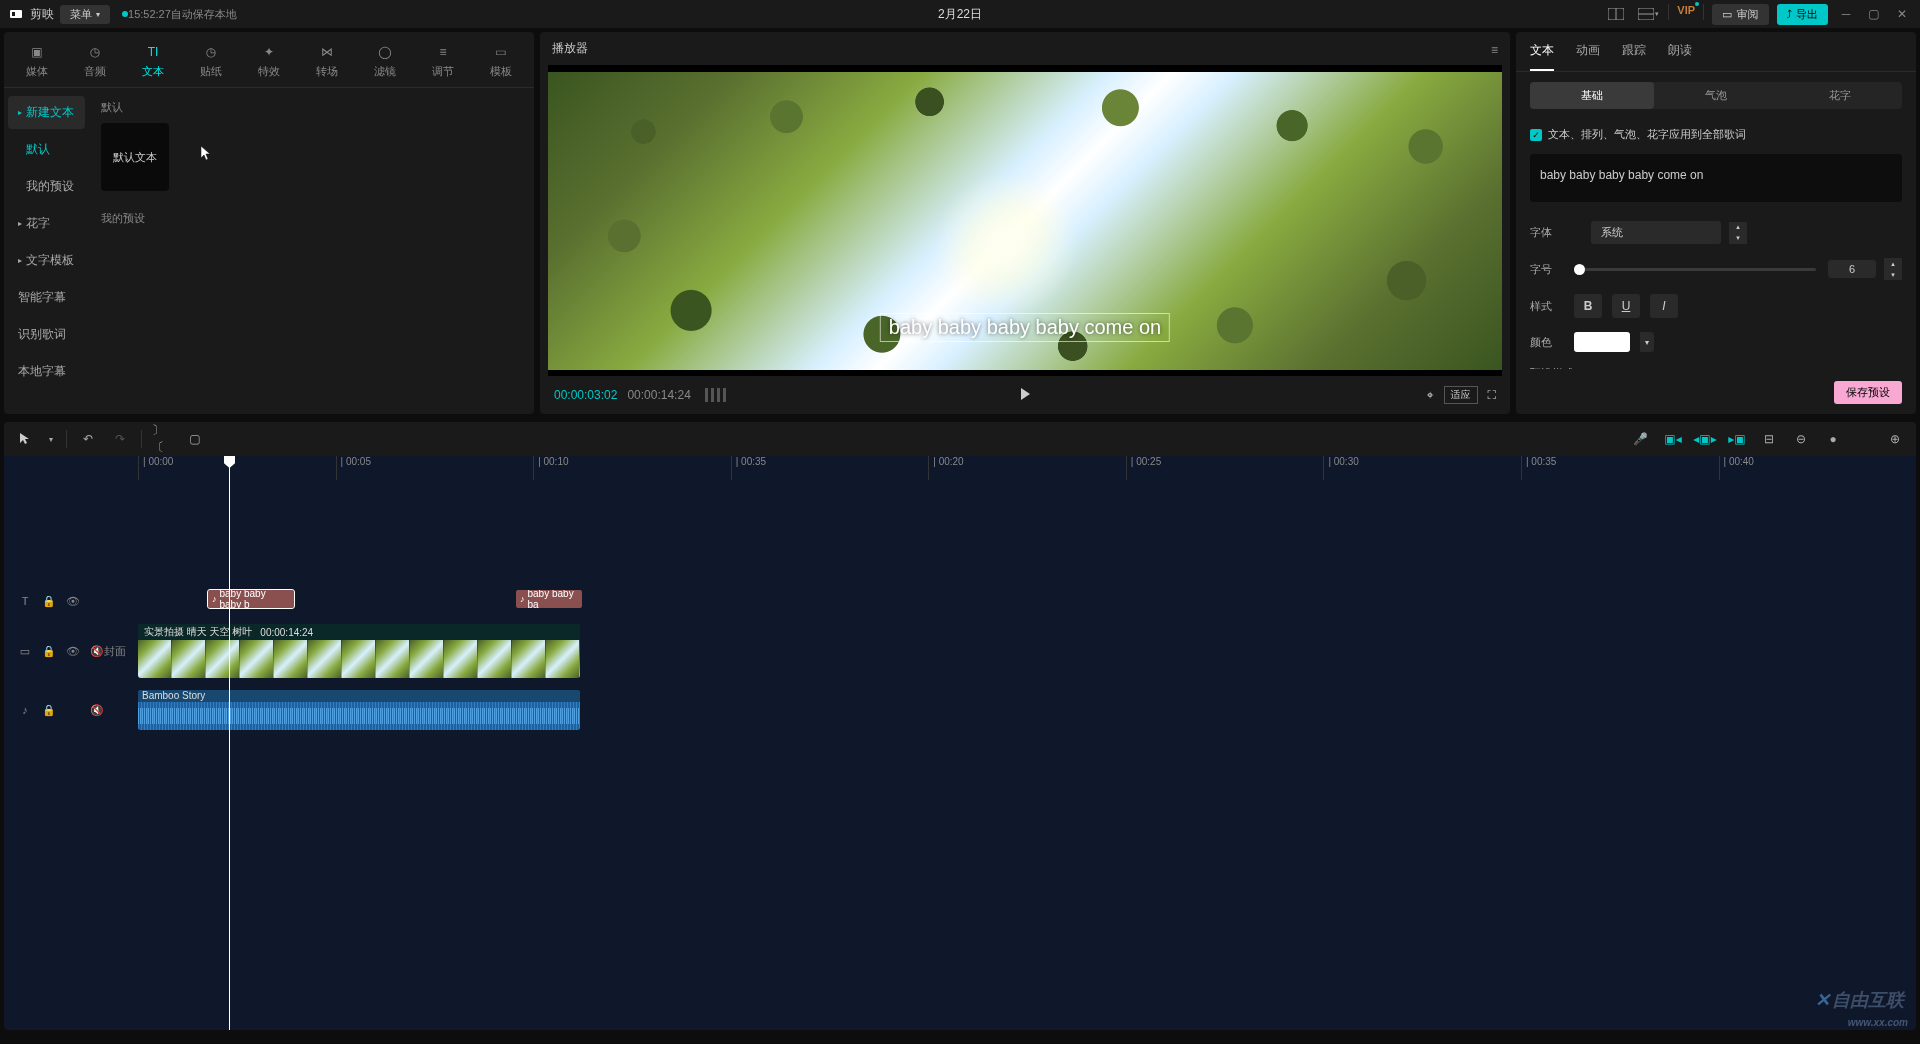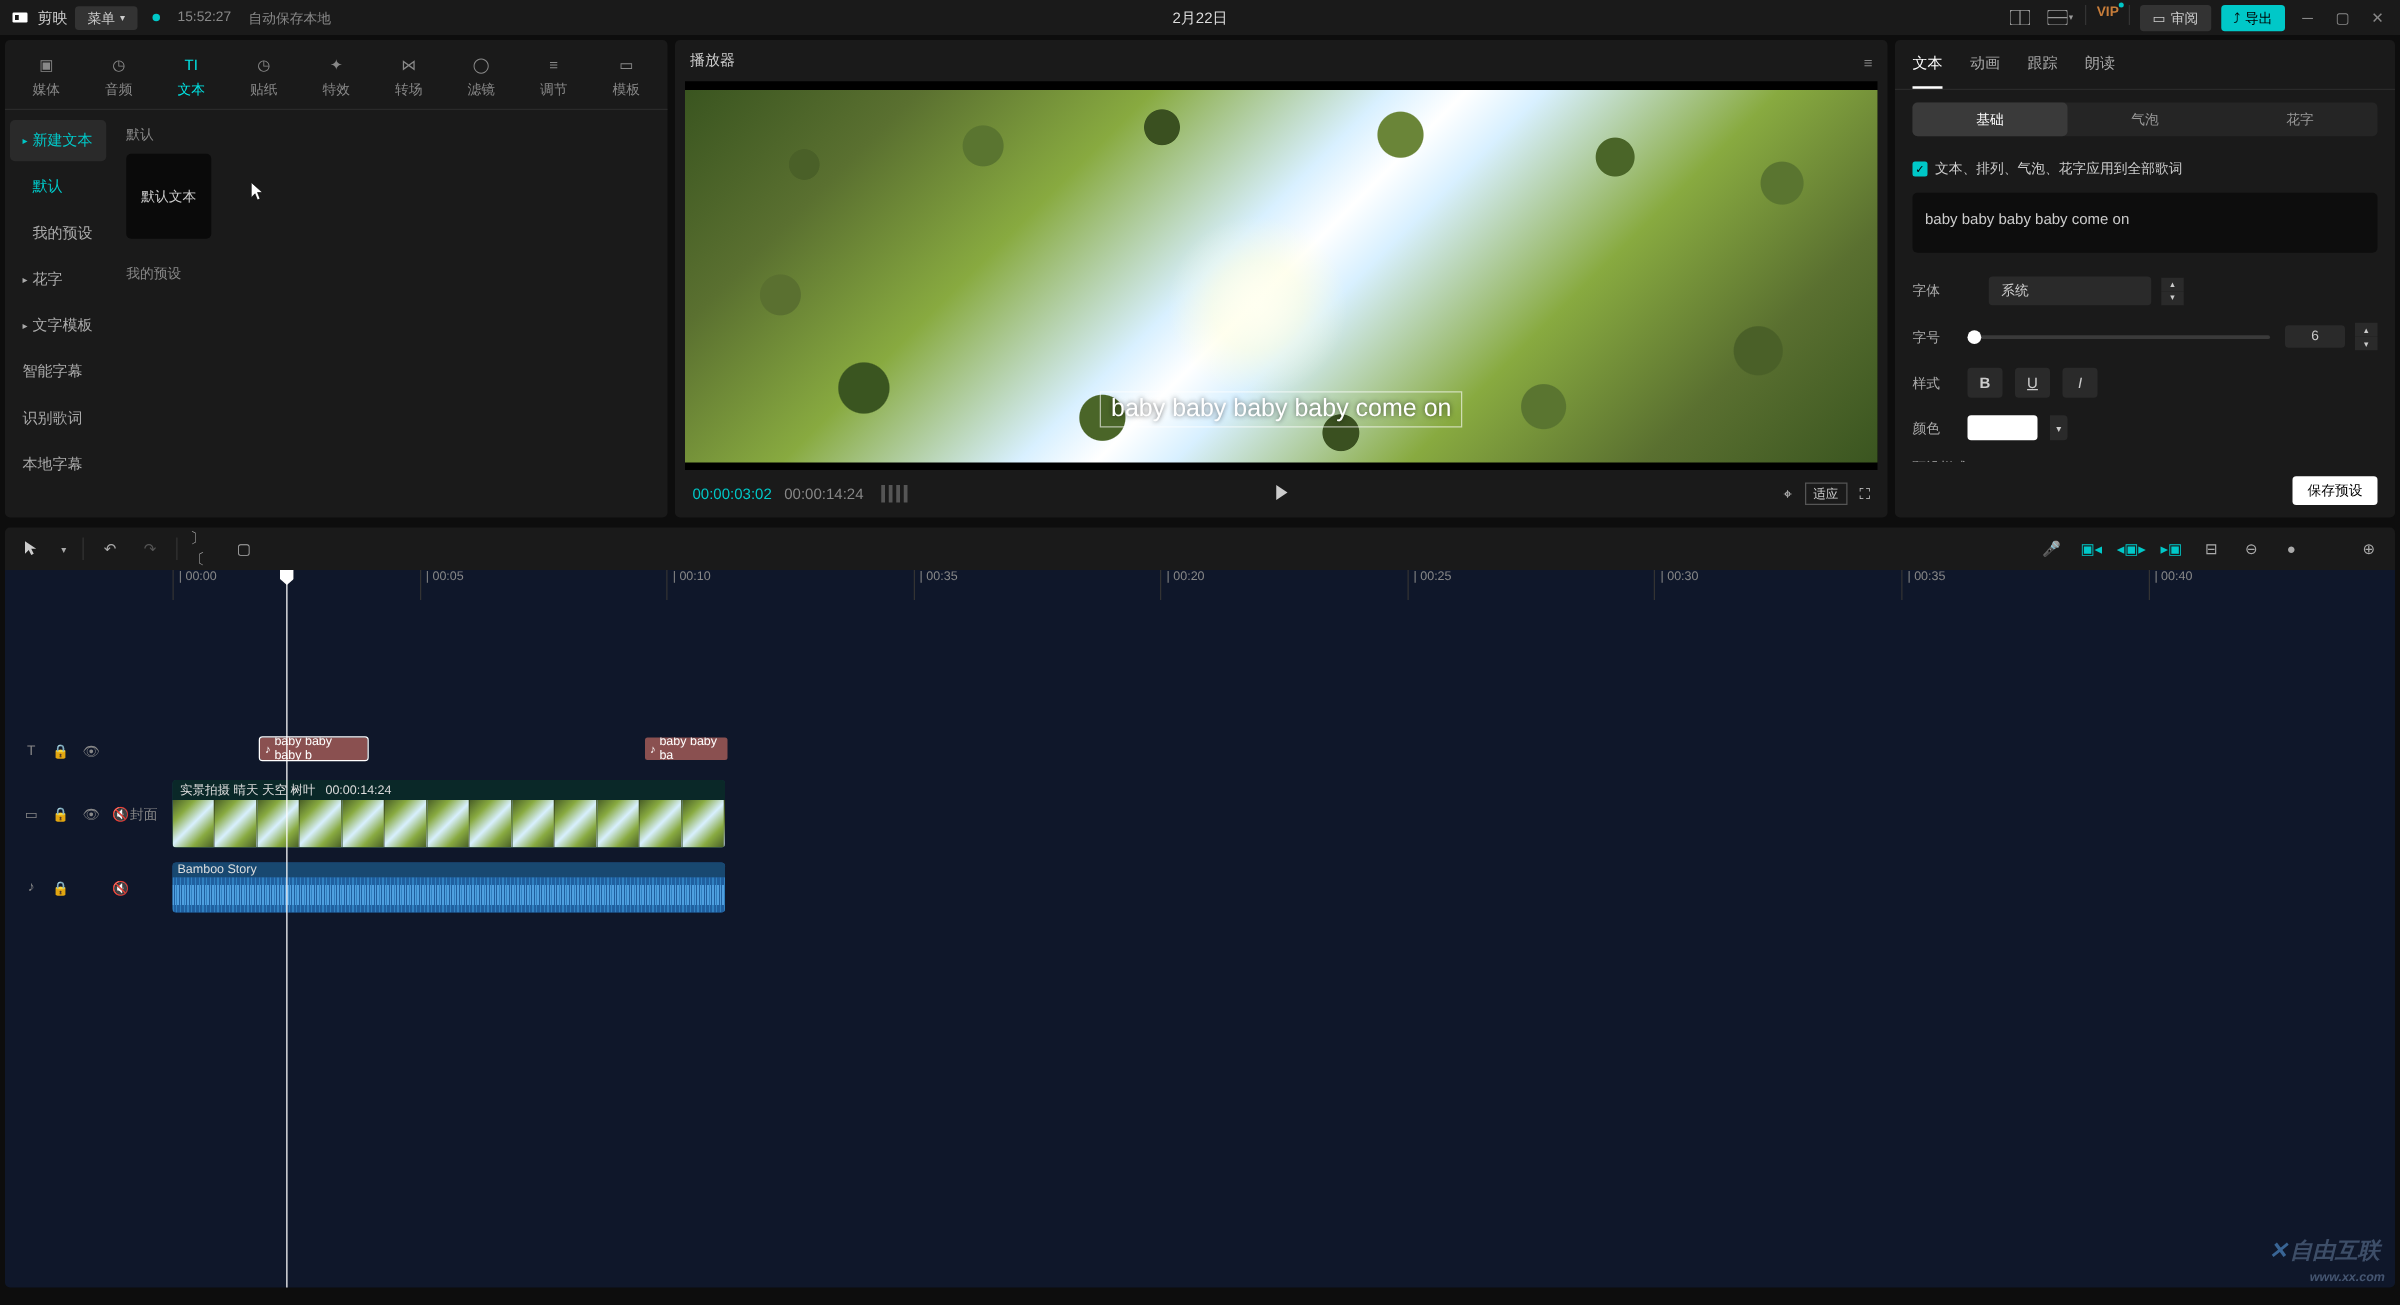--- a/index.html
+++ b/index.html
@@ -3,21 +3,21 @@
 <meta charset="utf-8">
 <style>
 * { margin: 0; padding: 0; box-sizing: border-box; font-family: "Microsoft YaHei", sans-serif; }
 body { background: #0d0d0d; color: #ccc; font-size: 12px; overflow: hidden; width: 1920px; height: 1044px; }
 
 
 .titlebar { height: 28px; background: #1a1a1a; display: flex; align-items: center; padding: 0 8px; position: relative; }
 .logo-area { display: flex; align-items: center; gap: 6px; }
 .logo { width: 16px; height: 16px; display: flex; align-items: center; }
 .menu-btn { background: #333; padding: 2px 10px; border-radius: 3px; display: flex; align-items: center; gap: 4px; cursor: pointer; font-size: 11px; }
-.save-info { color: #888; font-size: 11px; margin-left: 12px; display: flex; align-items: center; gap: 14px; }
+.save-info { color: #888; font-size: 11px; margin-left: 12px; display: flex; align-items: center; gap: 0; }
 .save-dot { width: 6px; height: 6px; background: #00c8c8; border-radius: 50%; }
 .title-center { position: absolute; left: 50%; transform: translateX(-50%); font-size: 12px; color: #ddd; }
 .titlebar-right { margin-left: auto; display: flex; align-items: flex-start; gap: 8px; }
 .tb-icon { width: 24px; height: 20px; display: flex; align-items: center; justify-content: center; cursor: pointer; color: #999; }
 .vip { color: #c77d3a; font-weight: bold; font-size: 11px; position: relative; }
 .vip::after { content: ''; position: absolute; top: -2px; right: -4px; width: 4px; height: 4px; background: #00c8c8; border-radius: 50%; }
 .review-btn, .export-btn { padding: 3px 10px; border-radius: 3px; display: flex; align-items: center; gap: 4px; cursor: pointer; font-size: 11px; }
 .review-btn { background: #333; }
 .export-btn { background: #00c8c8; color: #000; }
 .win-ctrl { width: 20px; height: 20px; display: flex; align-items: center; justify-content: center; cursor: pointer; color: #888; }
@@ -90,21 +90,21 @@
 .prop-stepper { width: 18px; display: flex; flex-direction: column; margin-left: -4px; }
 .step-btn { height: 11px; background: #2a2a2a; display: flex; align-items: center; justify-content: center; font-size: 7px; cursor: pointer; }
 .slider-track { flex: 1; height: 3px; background: #3a3a3a; border-radius: 2px; position: relative; }
 .slider-thumb { position: absolute; left: 0; top: -4px; width: 11px; height: 11px; background: #fff; border-radius: 50%; cursor: pointer; }
 .num-input { width: 48px; background: #2a2a2a; padding: 3px 6px; text-align: center; font-size: 11px; border-radius: 3px; }
 .style-btns { display: flex; gap: 10px; }
 .style-btn { width: 28px; height: 24px; background: #2a2a2a; border-radius: 3px; display: flex; align-items: center; justify-content: center; cursor: pointer; font-size: 12px; }
 .color-swatch { width: 56px; height: 20px; background: #fff; border-radius: 3px; cursor: pointer; }
 .color-caret { width: 14px; height: 20px; background: #2a2a2a; display: flex; align-items: center; justify-content: center; font-size: 8px; cursor: pointer; margin-left: -2px; border-radius: 0 3px 3px 0; }
 .preset-label { font-size: 11px; color: #aaa; margin: 6px 0 10px; }
-.save-preset { margin: 12px 14px 10px auto; background: #ffffff; color: #000; padding: 4px 12px; border-radius: 3px; cursor: pointer; font-size: 11px; width: fit-content; }
+.save-preset { margin: 12px 14px 10px auto; background: #f9a8d4; color: #000; padding: 4px 12px; border-radius: 3px; cursor: pointer; font-size: 11px; width: fit-content; }
 
 
 .tl-toolbar { height: 34px; background: #1a1a1a; margin: 4px 4px 0; border-radius: 4px 4px 0 0; display: flex; align-items: center; padding: 0 10px; gap: 10px; }
 .tool-btn { width: 22px; height: 22px; display: flex; align-items: center; justify-content: center; cursor: pointer; color: #aaa; }
 .tool-sep { width: 1px; height: 18px; background: #333; }
 .tl-right-tools { margin-left: auto; display: flex; gap: 10px; align-items: center; }
 .tl-tool-active { color: #00c8c8; }
 
 
 .timeline { background: #0f172a; margin: 0 4px 4px; border-radius: 0 0 4px 4px; height: 574px; display: flex; flex-direction: column; }

